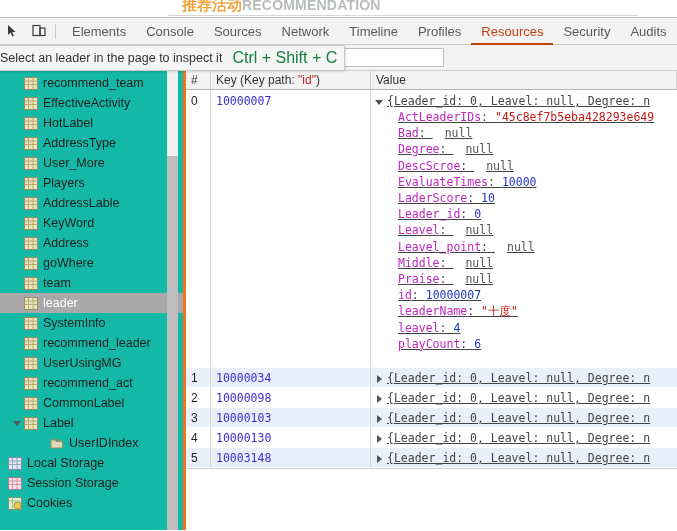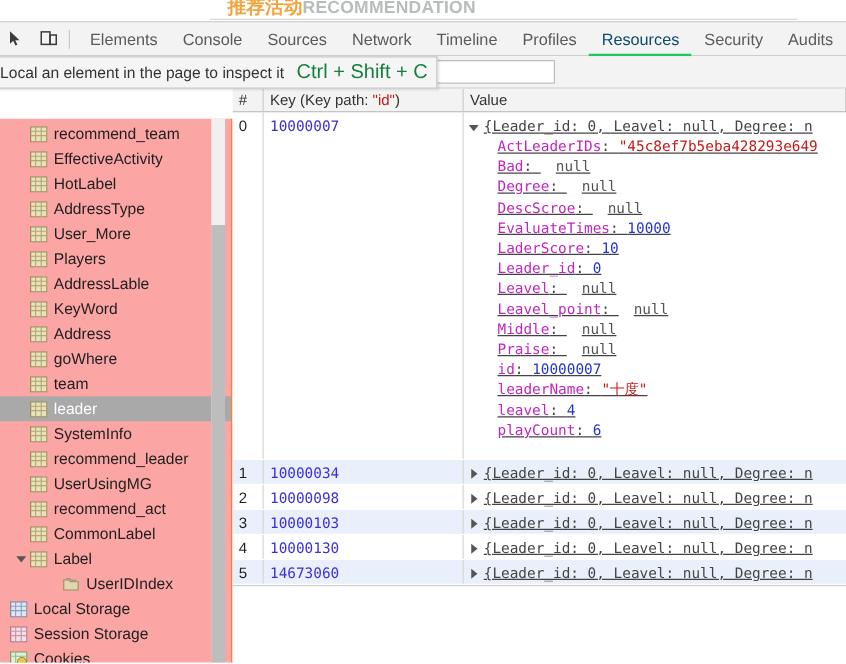--- a/index.html
+++ b/index.html
@@ -98,22 +98,22 @@
     height: 27px;
     line-height: 27px;
     font-size: 13px;
     color: #5a5a5a;
     cursor: pointer;
     border-bottom: 2px solid transparent;
     box-sizing: border-box;
     white-space: nowrap;
   }
   .tab.active {
-    color: #0c4a6e;
-    border-bottom: 2px solid #22c55e;
+    color: #c2410c;
+    border-bottom: 2px solid #c2410c;
     margin-top: 44px;
   }
 
   
   .subbar {
     position: relative;
     height: 26px;
     background: #f3f3f3;
     border-bottom: 1px solid #cdcdcd;
     box-sizing: border-box;
@@ -175,26 +175,25 @@
   .main {
     position: relative;
     display: flex;
     height: 459px;
   }
 
   
   .sidebar {
     position: relative;
     width: 186px;
-    background: #fca5a5;
-    border-right: 1px solid #f97316;
+    background: #14b8a6;
+    border-right: 3px solid #f97316;
     box-sizing: border-box;
     overflow: hidden;
     flex: 0 0 186px;
-    margin-top: 24px;
   }
   .tree {
     padding-top: 2px;
   }
   .tree-item {
     height: 20px;
     display: flex;
     align-items: center;
     font-size: 12.5px;
     color: #1f1f1f;
@@ -389,21 +388,21 @@
       <div class="tab active">Resources</div>
       <div class="tab">Security</div>
       <div class="tab">Audits</div>
     </div>
   </div>
 
   <div class="subbar">
     <div class="subbar-divider"></div>
     <input class="search-box" type="text" value="" placeholder="Start from key" style="">
     <div class="tooltip">
-      <span class="tooltip-text">Local an element in the page to inspect it</span>
+      <span class="tooltip-text">Select an leader in the page to inspect it</span>
       <span class="tooltip-shortcut">Ctrl + Shift + C</span>
     </div>
   </div>
 
   <div class="main">
 
     <div class="sidebar">
       <div class="sb-track"></div>
       <div class="sb-scroll"></div>
       <div class="tree">
@@ -640,21 +639,21 @@
       </div>
 
       <div class="dg-row even" style="height:20px;">
         <div class="cell col-num num">4</div>
         <div class="cell col-key keyval">10000130</div>
         <div class="cell col-val valmono"><span class="tri closed"></span><span>{Leader_id: 0, Leavel: null, Degree: n</span></div>
       </div>
 
       <div class="dg-row odd" style="height:20px;">
         <div class="cell col-num num">5</div>
-        <div class="cell col-key keyval">14673060</div>
+        <div class="cell col-key keyval">10003148</div>
         <div class="cell col-val valmono"><span class="tri closed"></span><span>{Leader_id: 0, Leavel: null, Degree: n</span></div>
       </div>
 
       <div class="dg-filler" style="height:60px; border-top:1px solid #cfcfcf;"></div>
 
     </div>
 
   </div>
 </div>
 

